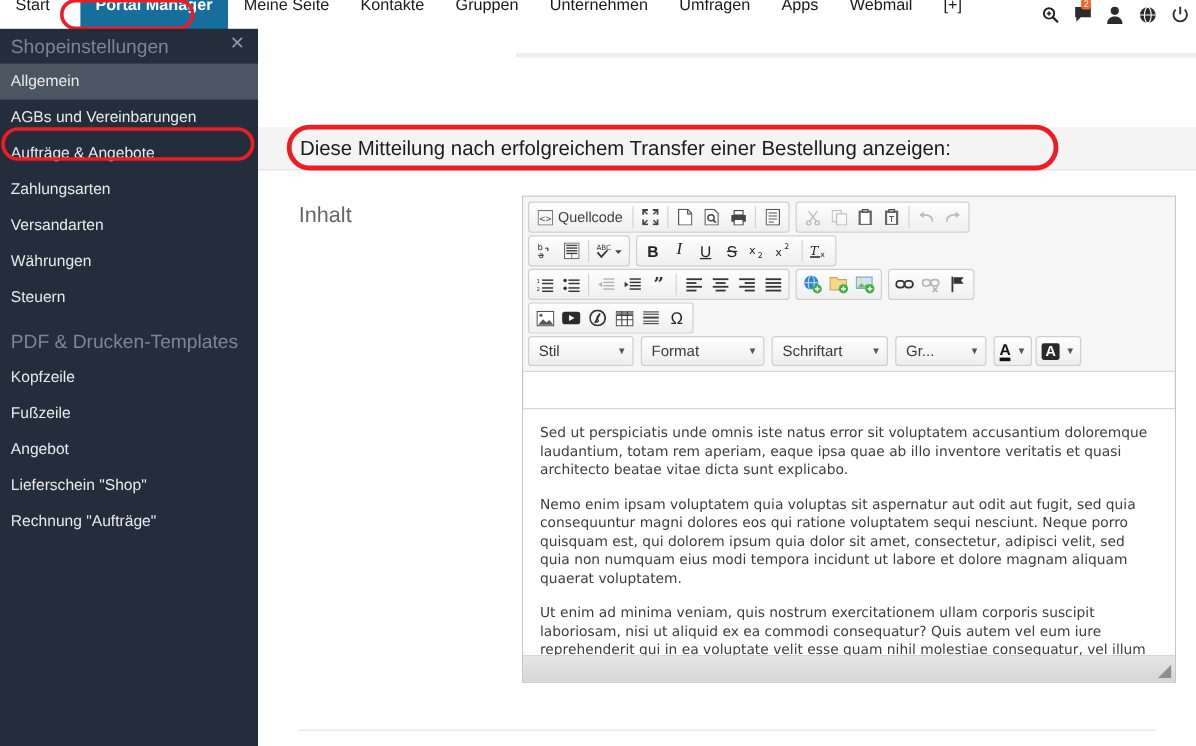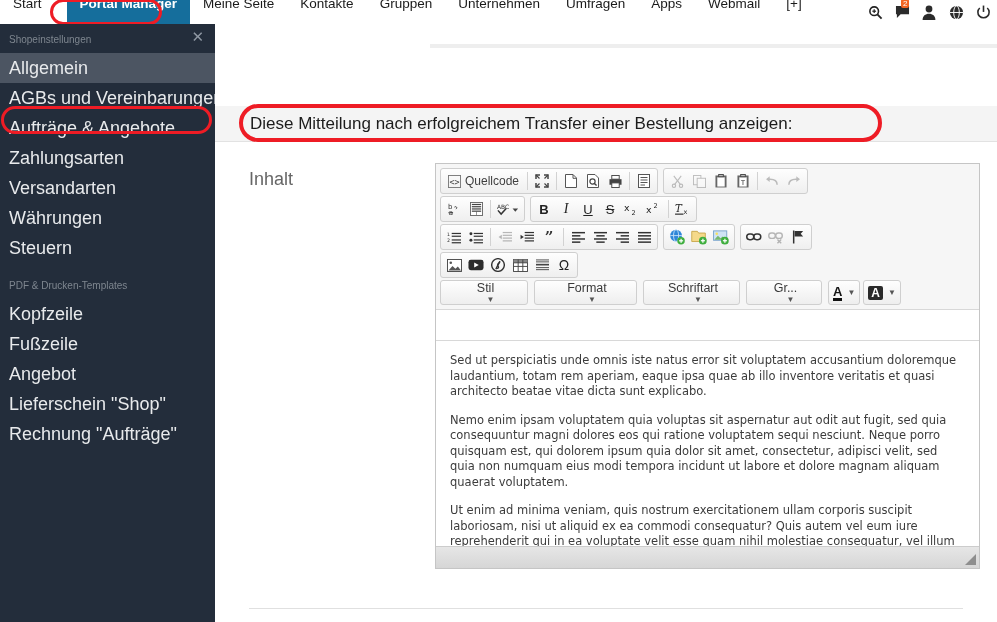--- a/index.html
+++ b/index.html
@@ -56,26 +56,26 @@
     position: absolute; left: 0; top: 24px;
     width: 215px; height: 598px;
     background: #232d3b;
   }
   #sidebar-close {
     position: absolute; right: 11px; top: 5px;
     color: #8f98a3; font-size: 15px; line-height: 15px;
     cursor: pointer;
   }
   .side-group {
-    color: #7e868f; font-size: 10px;
+    color: #7e868f; font-size: 16px;
     padding: 0 0 0 9px; margin-top: 7px; margin-bottom: 5px;
     line-height: 17px;
   }
   .side-item {
-    color: #e8eaec; font-size: 18px;
+    color: #e8eaec; font-size: 13px;
     line-height: 30px; height: 30px;
     padding-left: 9px;
     white-space: nowrap;
   }
   .side-item.selected { background: #4c5562; }
 
   #ring-allgemein {
     position: absolute; left: 1px; top: 82px;
     width: 211px; height: 28px;
     border: 3px solid #ee1c25; border-radius: 14px;
@@ -147,21 +147,21 @@
   .tb-btn.wide { width: auto; padding: 0 5px; gap: 4px; font-size: 12px; color: #3a3a3a; }
   .tb-btn.dim { opacity: 0.33; }
   .tb-sep { width: 1px; height: 18px; background: #d2d2d2; margin: 0 3px; }
   .tb-label { font-size: 12px; color: #3f3f3f; }
 
   .sel {
     display: flex; align-items: center; justify-content: space-between;
     border: 1px solid #cfcfcf; border-radius: 3px;
     background: linear-gradient(#fefefe, #eeeeee);
     height: 25px; margin-right: 6px; padding: 0 5px 0 8px;
-    font-size: 12.5px; color: #3a3a3a; flex-direction: column;
+    font-size: 12.5px; color: #3a3a3a;
   }
   .sel .caret { margin-left: 10px; font-size: 8px; color: #555; }
   #sel-stil { width: 88px; }
   #sel-format { width: 103px; }
   #sel-schrift { width: 97px; }
   #sel-groesse { width: 76px; }
 
   .colorbtn {
     display: flex; align-items: center;
     border: 1px solid #cfcfcf; border-radius: 3px;

